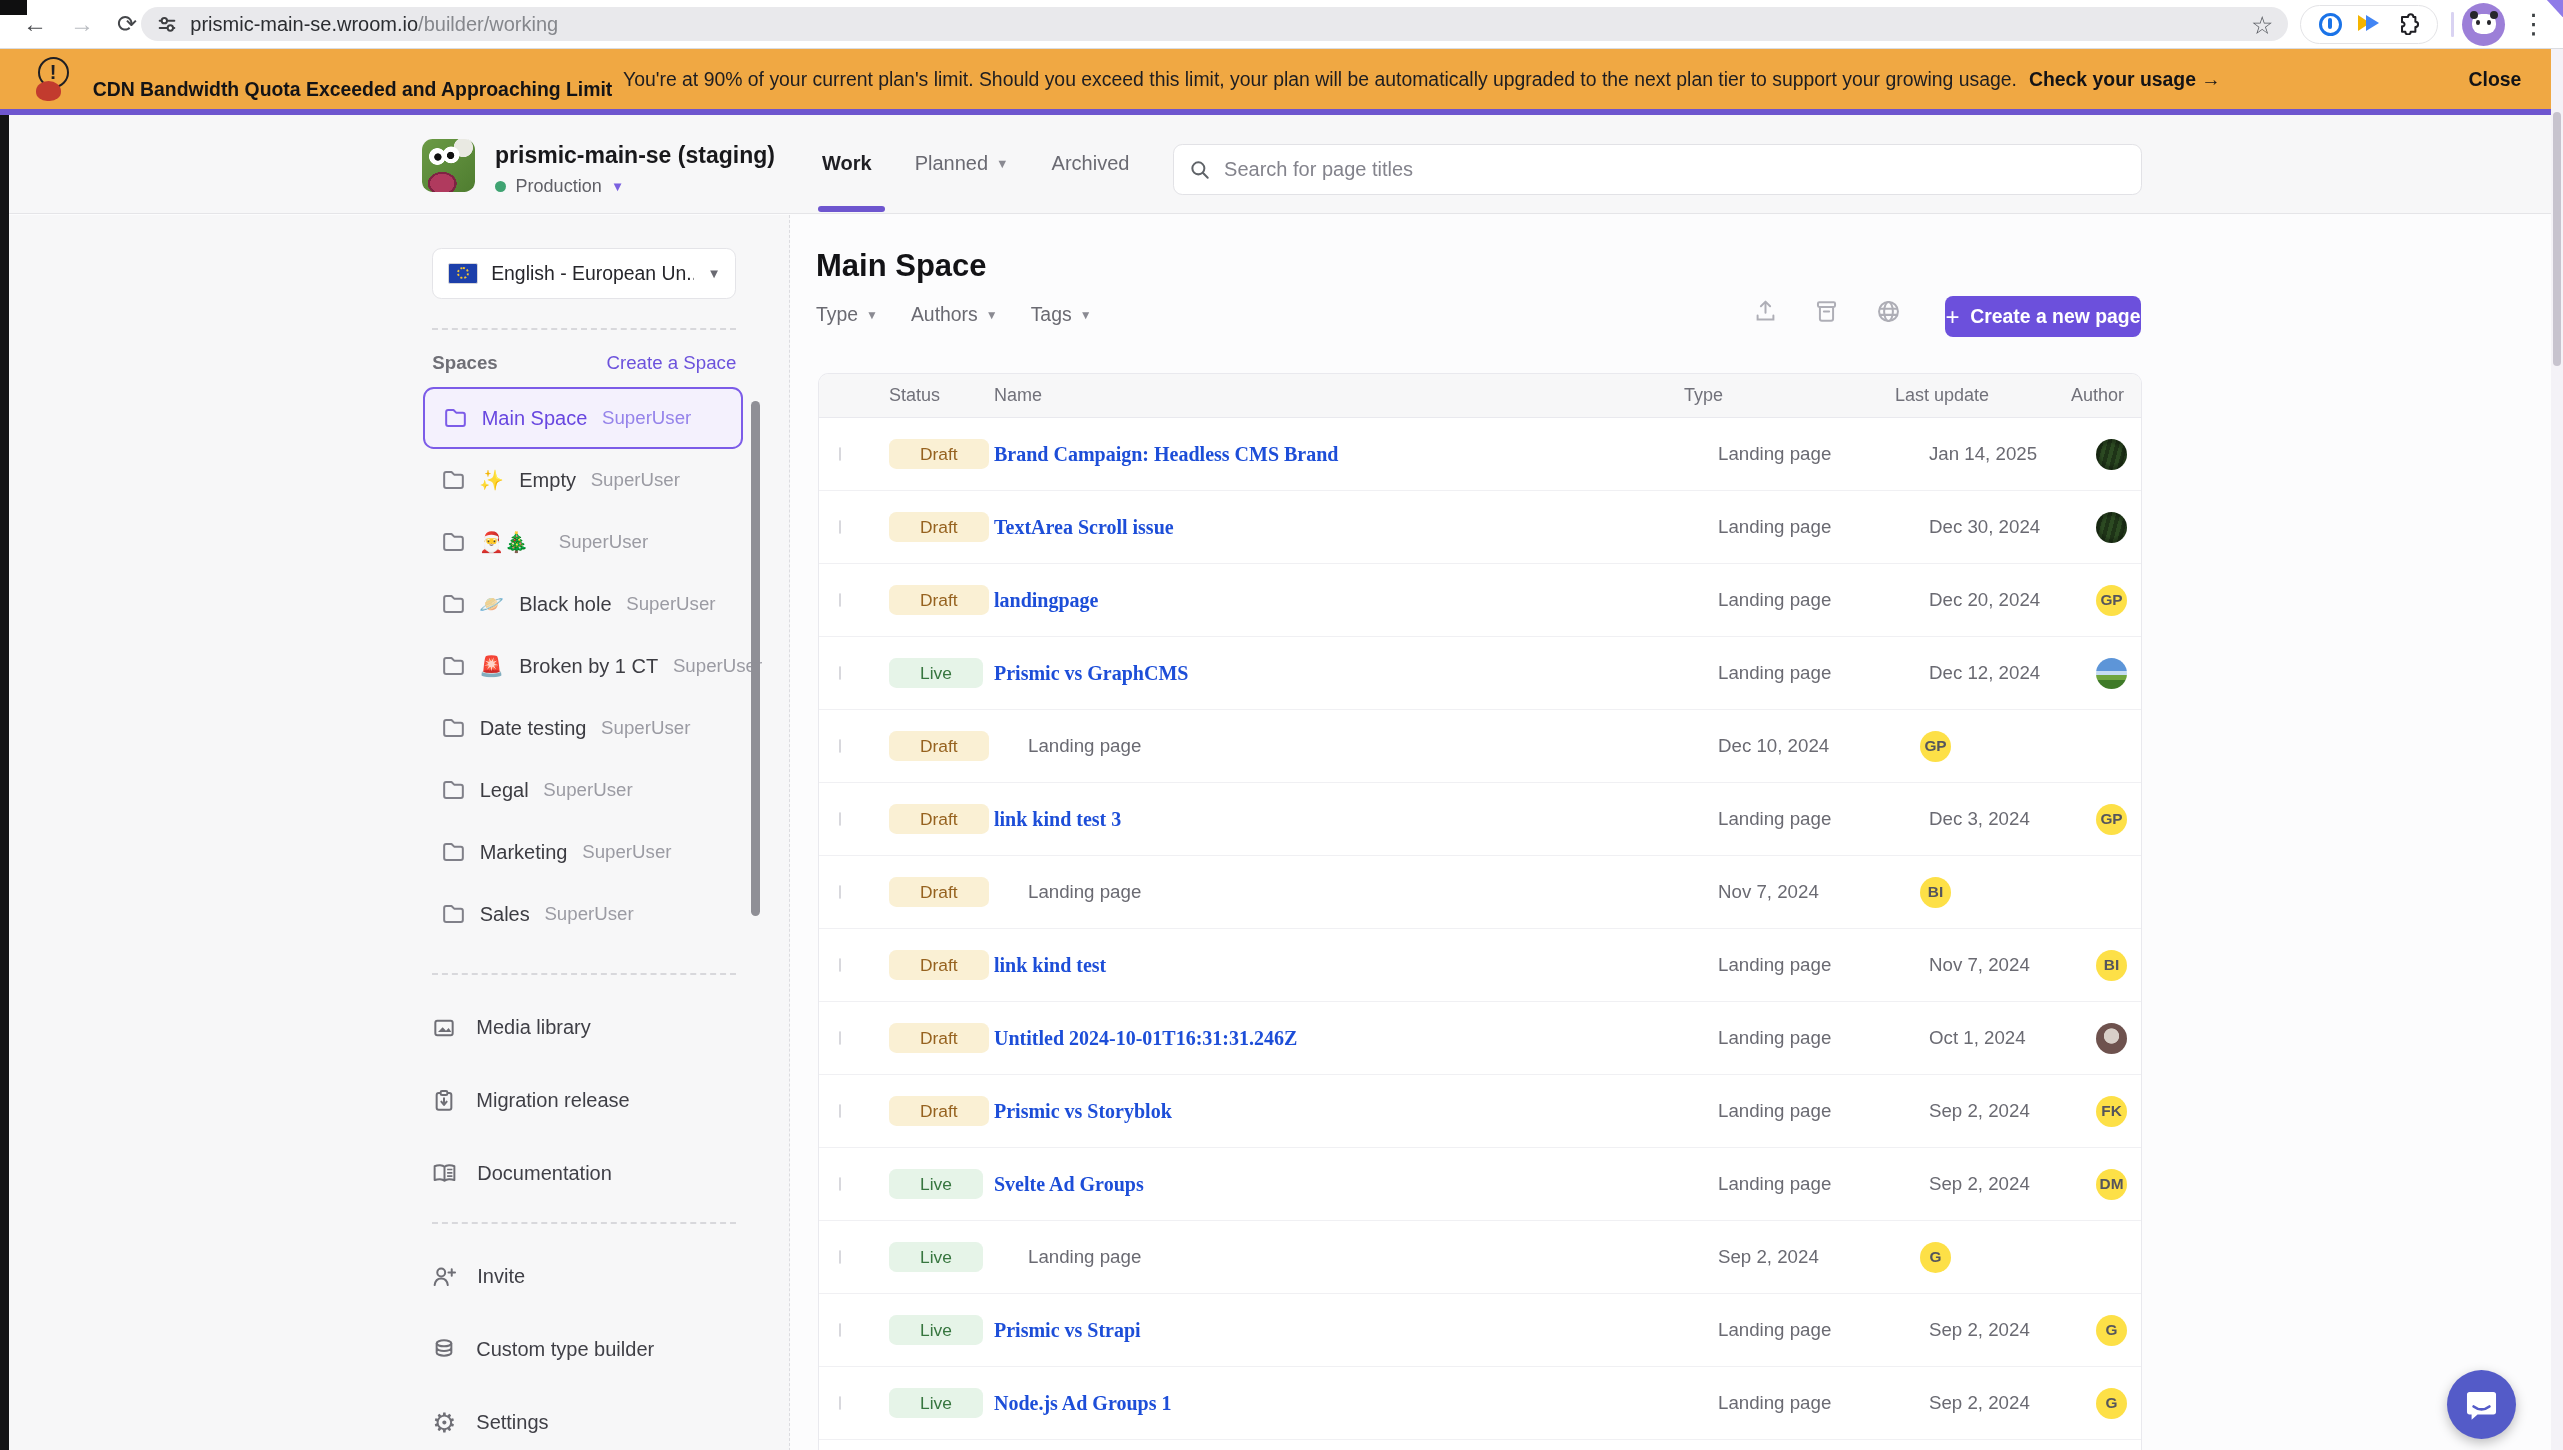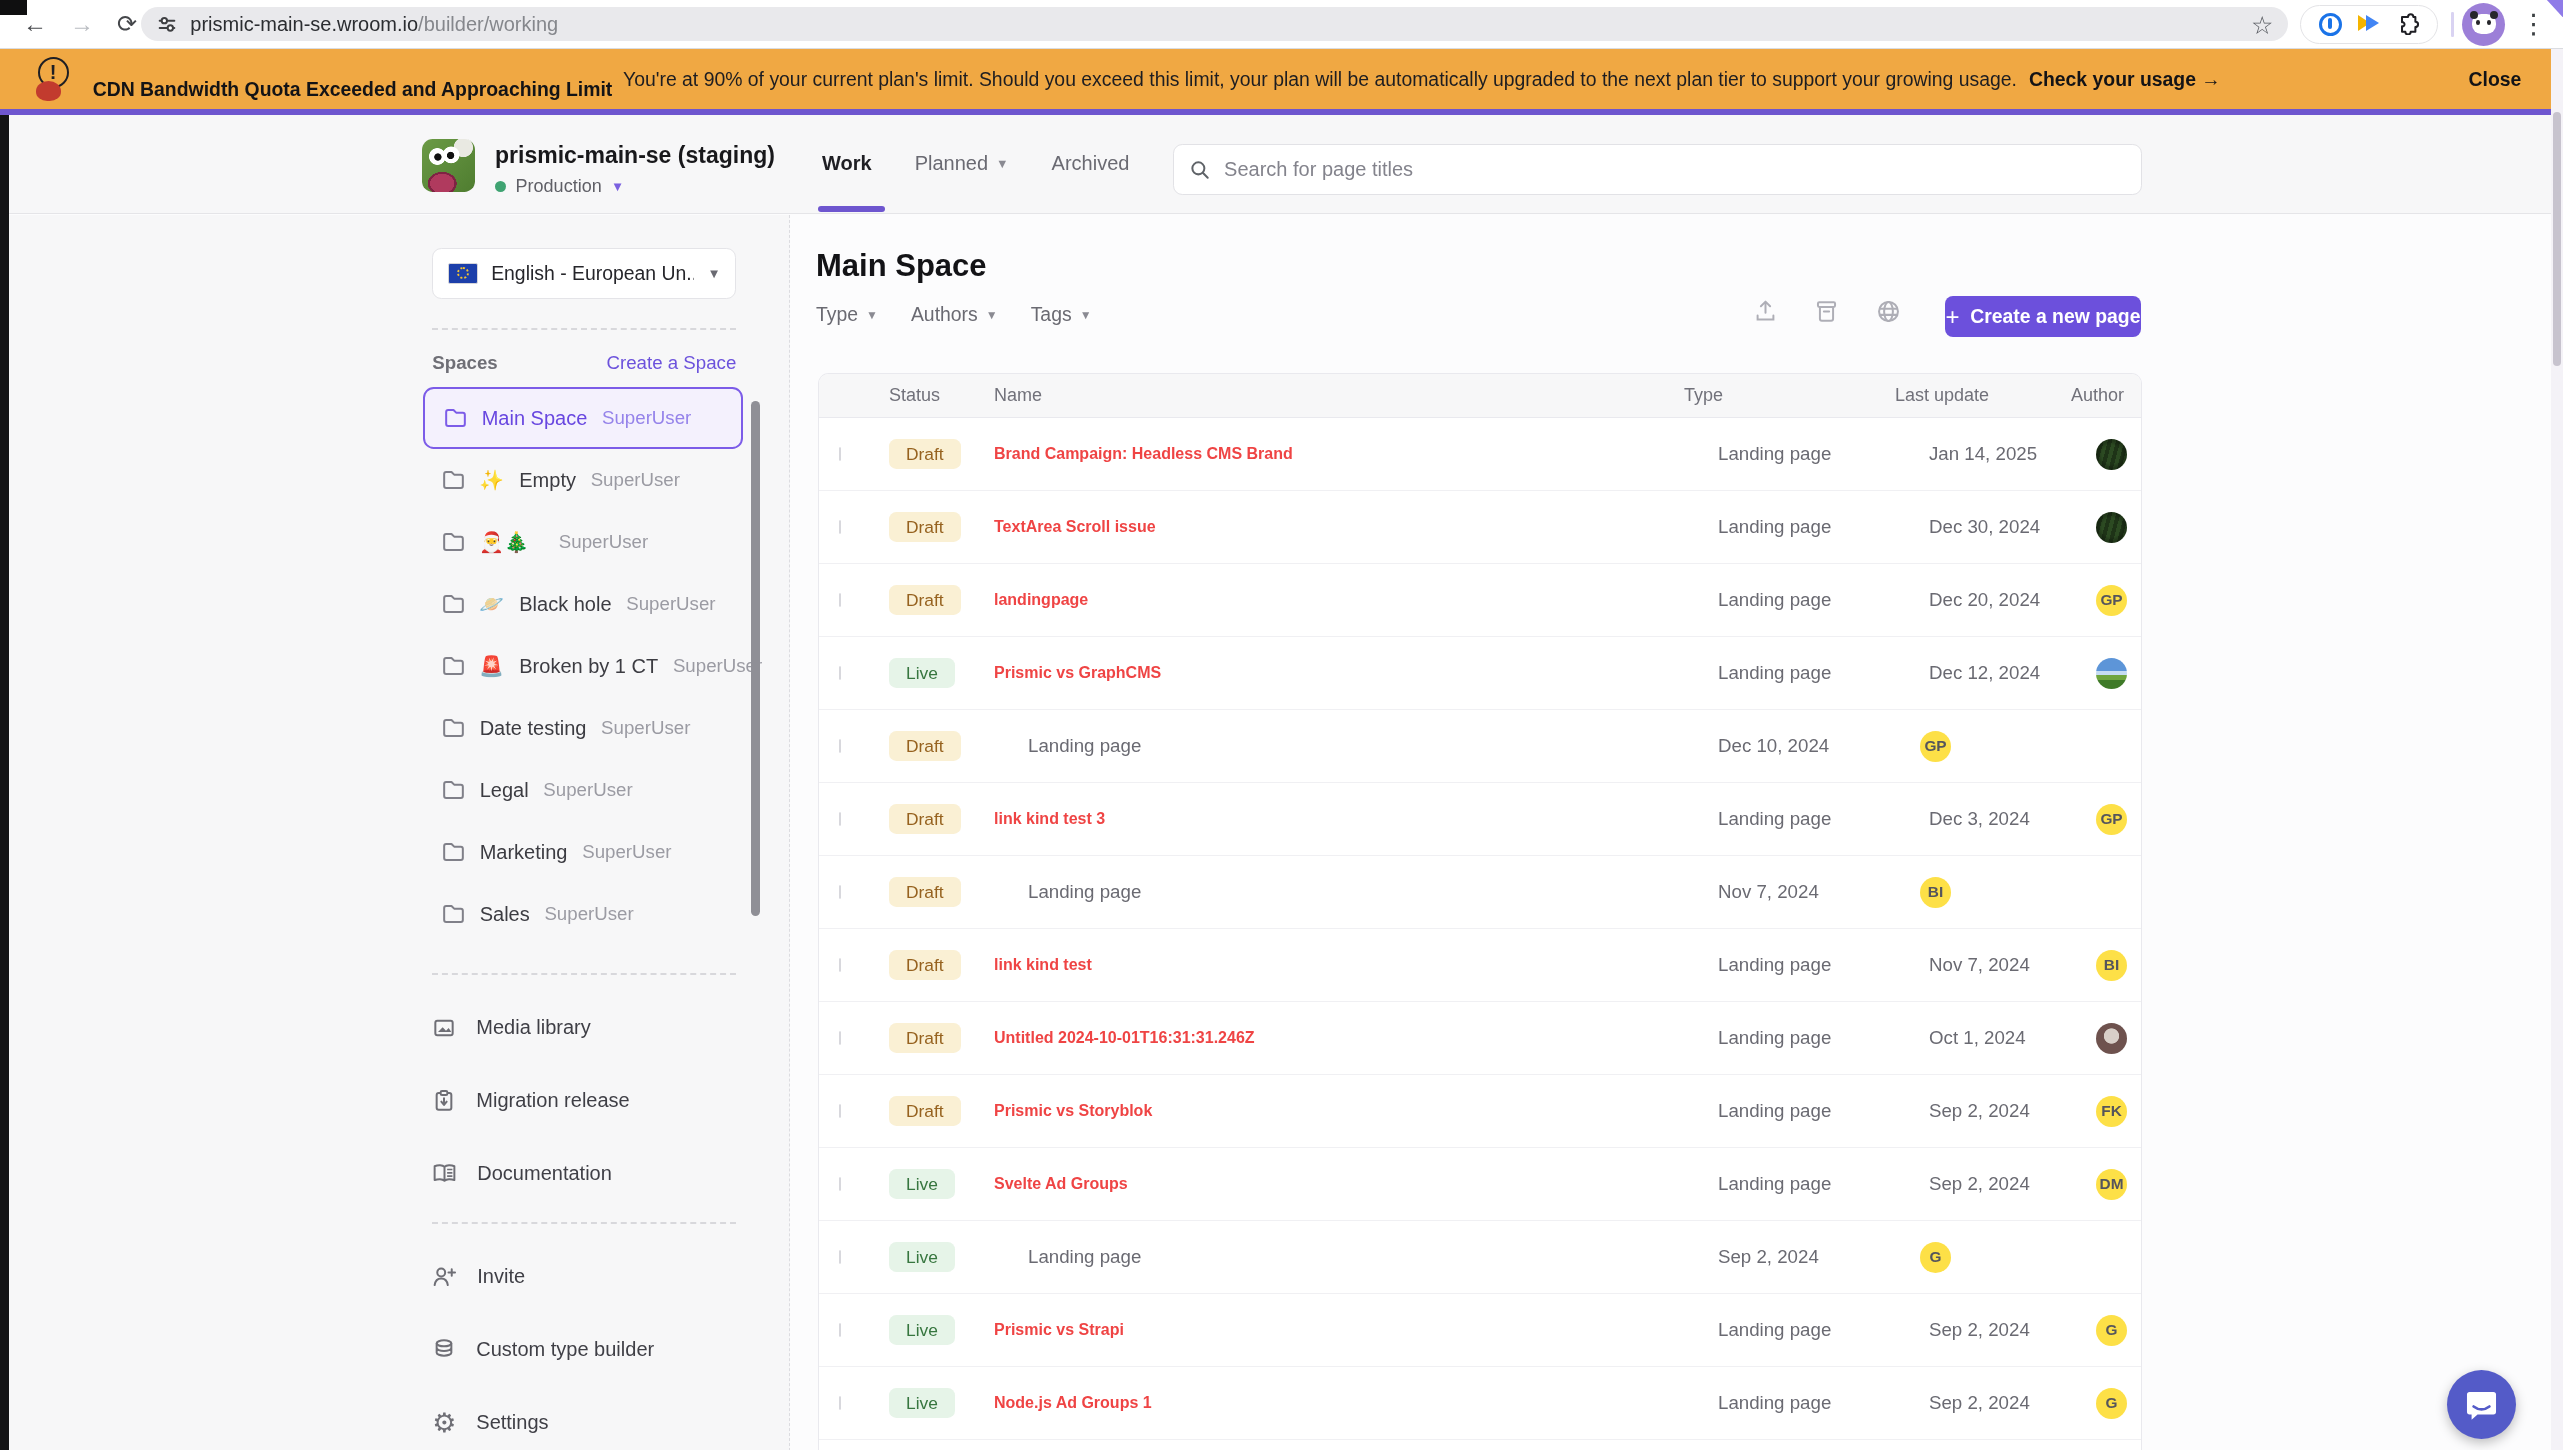--- a/index.html
+++ b/index.html
@@ -125,25 +125,25 @@
   .create-btn .plus{font-size:24px;font-weight:400;line-height:0;}
   .create-btn .blabel{font-size:19.4px;font-weight:700;}
 
   .table{position:absolute;left:26px;top:158px;width:1324px;height:1078px;background:#fff;
     border:1.3px solid #E9E9EE;border-bottom:none;border-radius:10.7px 10.7px 0 0;overflow:hidden;}
   .trow{display:grid;grid-template-columns:50px 105px 690px 211px 176px 1fr;align-items:center;padding-left:20px;}
   .thead{height:44px;background:#F7F7F8;border-bottom:1.3px solid #E9E9EE;}
   .th{font-size:18px;color:#71717A;}
   .tr{height:73px;border-bottom:1.3px solid #F0F0F3;}
   .checkbox{width:23.4px;height:23.4px;background:#fff;border:1.3px solid #D8D8DD;border-radius:6px;}
-  .badge{display:inline-flex;align-items:center;justify-content:center;height:30px;padding:0 17px;
+  .badge{display:inline-flex;align-items:center;justify-content:center;height:30px;padding:0 31px;
     border-radius:7.3px;font-size:17.4px;width:max-content;}
   .badge.draft{background:#FAF0D4;color:#96621F;}
   .badge.live{background:#E6F4E8;color:#37763F;}
-  .doc-name{font-size:16px;font-weight:700;color:#ef4444;}
+  .doc-name{font-size:20px;font-weight:700;color:#1d4ed8;font-family:Liberation Serif, serif;}
   .doc-type,.doc-date{font-size:18.7px;color:#6A6A72;margin-left:34px;}
   .avatar{width:31px;height:31px;border-radius:50%;display:flex;align-items:center;justify-content:center;
     font-size:15.4px;font-weight:700;color:#55555C;margin-left:25px;}
   .avatar.initials{background:#fde047;}
   .avatar.watermelon{background:
       radial-gradient(circle at 50% 50%, transparent 0 9.3px, rgba(0,0,0,.25) 13.3px),
       repeating-linear-gradient(105deg,#2C4A22 0 4px,#1E3317 4px 8px);}
   .avatar.bliss{background:linear-gradient(#5D95D8 0 42%,#C6DCF2 42% 56%,#6FA53E 56% 72%,#3F7A28 72% 100%);}
   .avatar.skull{background:radial-gradient(circle at 50% 42%, #D8CFC8 0 7.3px, #6E524E 8px);}
 

